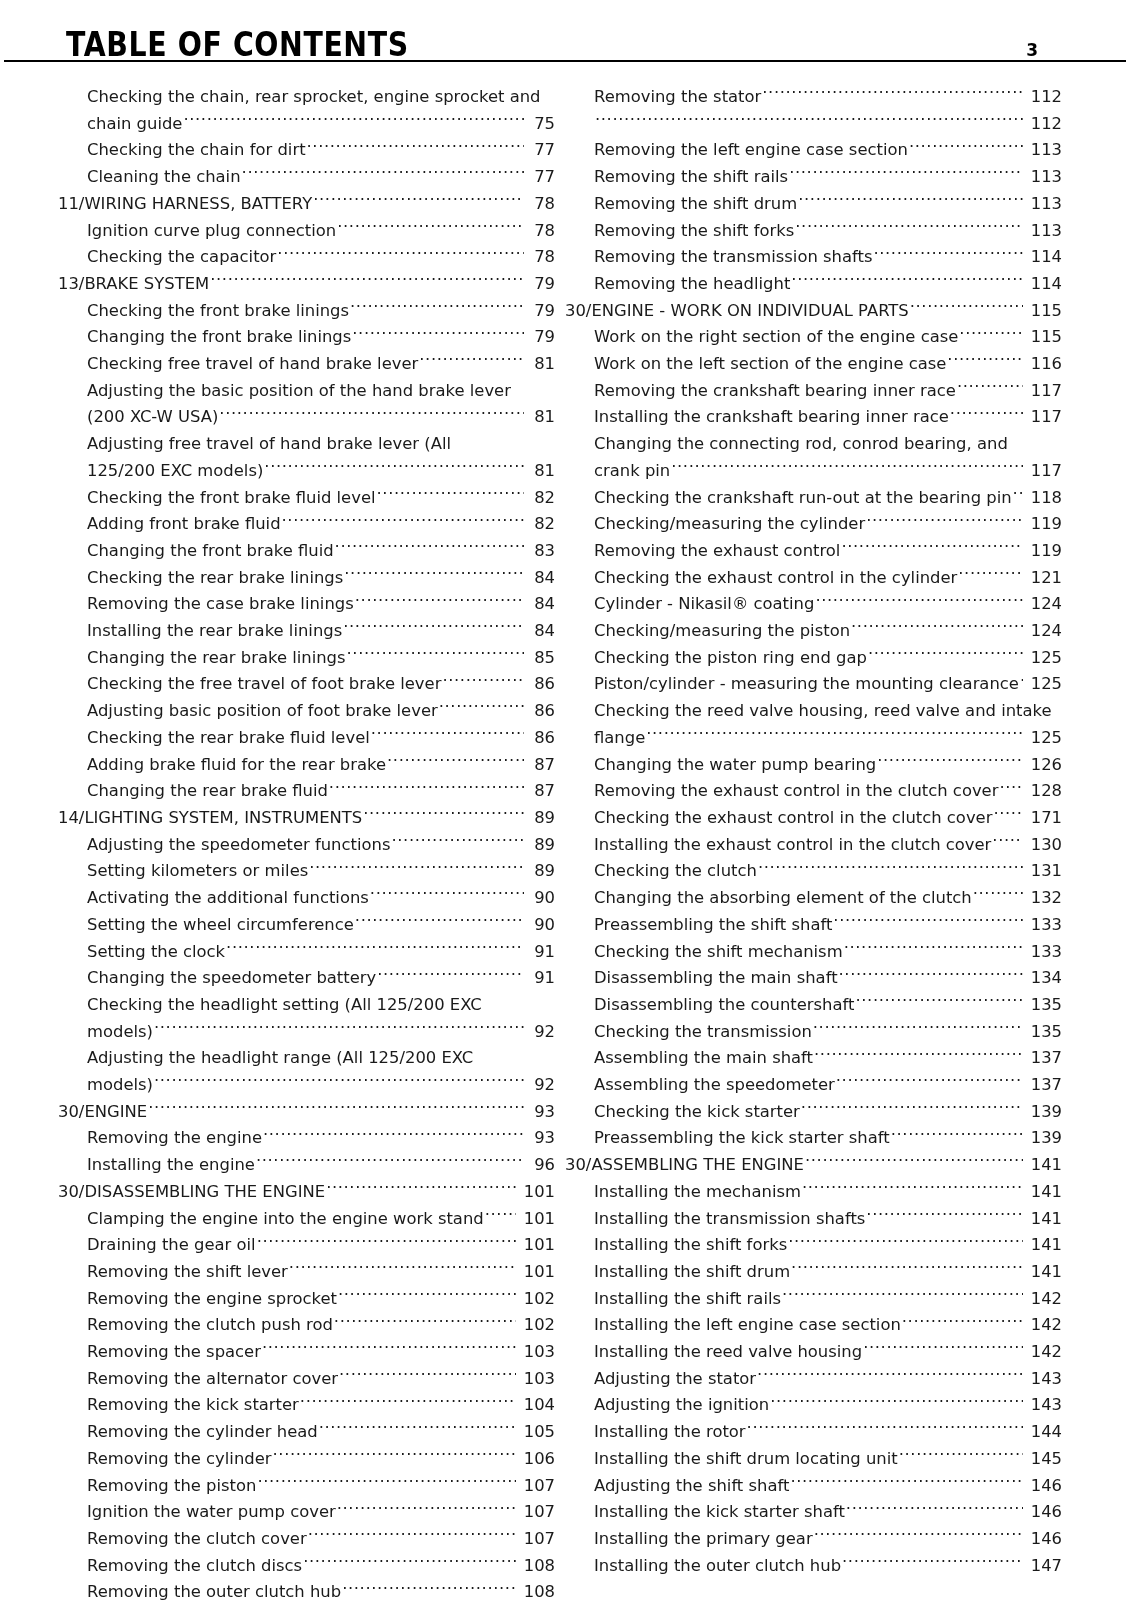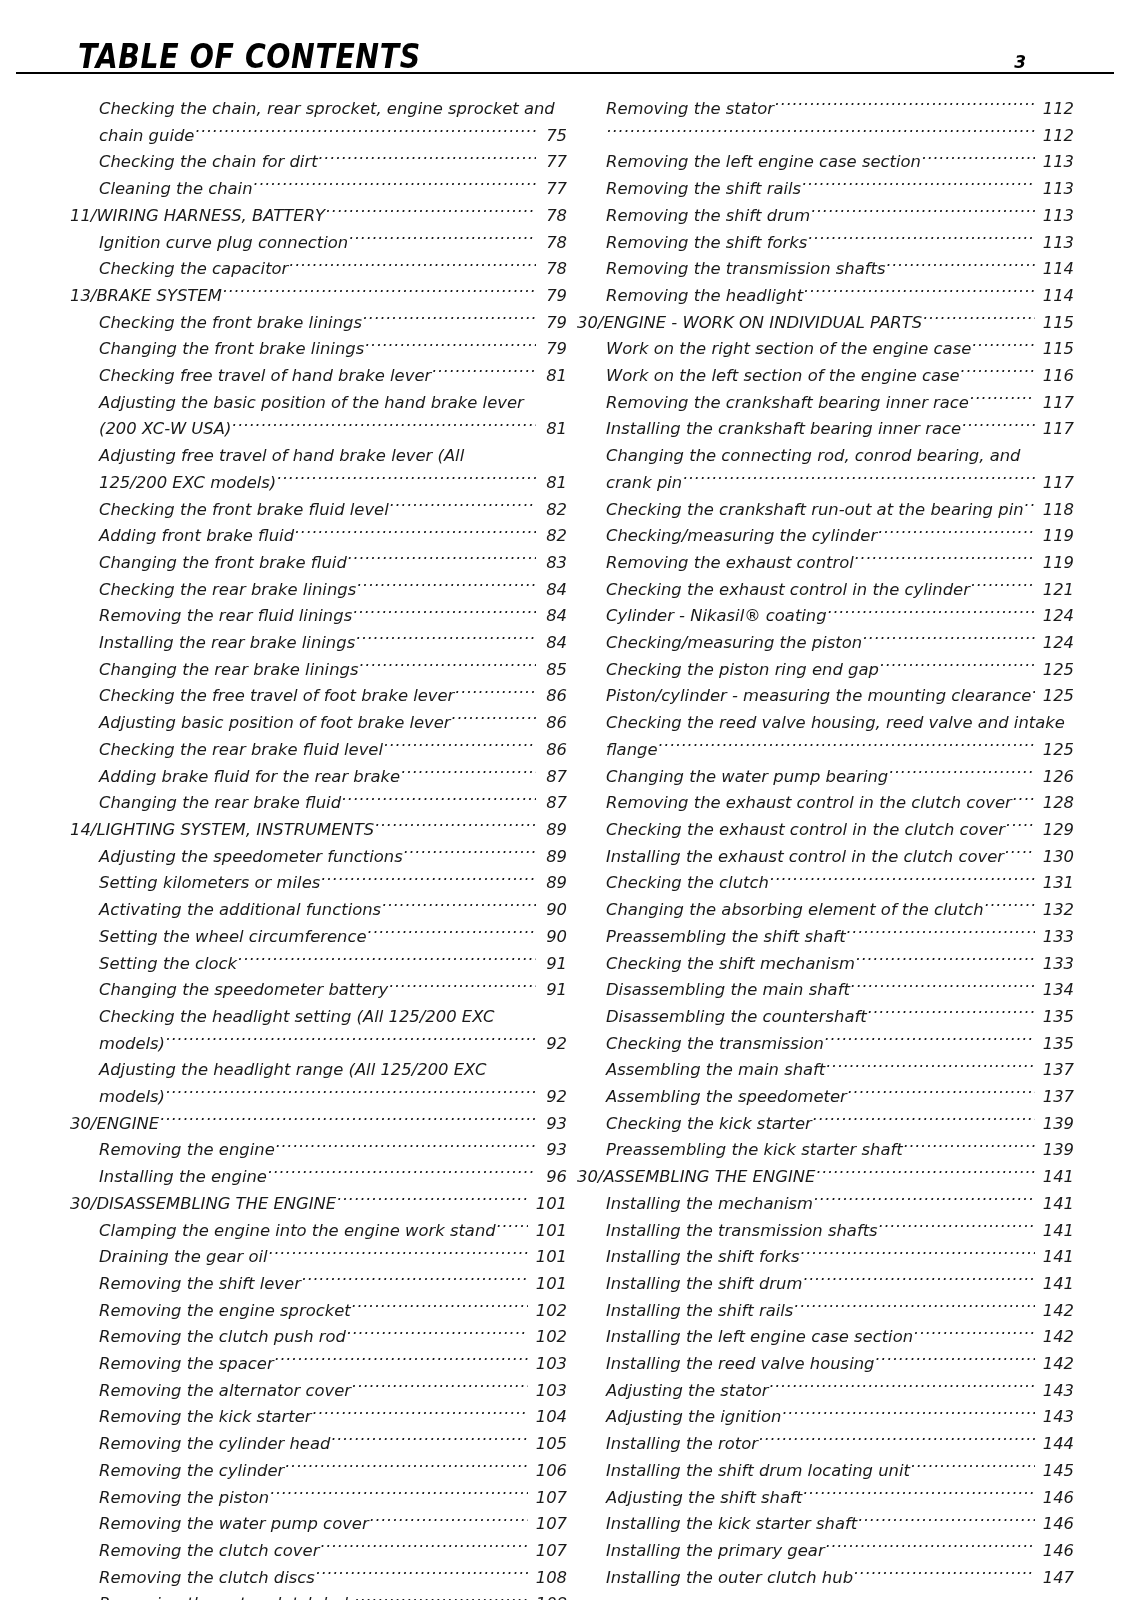--- a/index.html
+++ b/index.html
@@ -13,23 +13,22 @@
     height: 1600px;
     font-family: "DejaVu Sans", "Liberation Sans", sans-serif;
     color: #000000;
     position: relative;
     overflow: hidden;
   }
 
   .page {
     width: 1130px;
     height: 1600px;
-    padding: 16px;
+    padding: 4px;
     position: relative;
-    font-style: italic;
   }
 
   
   .header {
     position: relative;
     margin: 0 40px 0 62px;
     height: 58px;
     padding-top: 24px;
   }
   .header-rule {
@@ -253,21 +252,21 @@
         </div>
         <div class="entry sub">
           <div class="entry-row">
             <span class="entry-label">Checking the rear brake linings</span>
             <span class="leader"></span>
             <span class="entry-page">84</span>
           </div>
         </div>
         <div class="entry sub">
           <div class="entry-row">
-            <span class="entry-label">Removing the rear fluid linings</span>
+            <span class="entry-label">Removing the case brake linings</span>
             <span class="leader"></span>
             <span class="entry-page">84</span>
           </div>
         </div>
         <div class="entry sub">
           <div class="entry-row">
             <span class="entry-label">Installing the rear brake linings</span>
             <span class="leader"></span>
             <span class="entry-page">84</span>
           </div>
@@ -479,21 +478,21 @@
         </div>
         <div class="entry sub">
           <div class="entry-row">
             <span class="entry-label">Removing the piston</span>
             <span class="leader"></span>
             <span class="entry-page w3">107</span>
           </div>
         </div>
         <div class="entry sub">
           <div class="entry-row">
-            <span class="entry-label">Removing the water pump cover</span>
+            <span class="entry-label">Ignition the water pump cover</span>
             <span class="leader"></span>
             <span class="entry-page w3">107</span>
           </div>
         </div>
         <div class="entry sub">
           <div class="entry-row">
             <span class="entry-label">Removing the clutch cover</span>
             <span class="leader"></span>
             <span class="entry-page w3">107</span>
           </div>
@@ -687,21 +686,21 @@
           <div class="entry-row">
             <span class="entry-label">Removing the exhaust control in the clutch cover</span>
             <span class="leader"></span>
             <span class="entry-page w3">128</span>
           </div>
         </div>
         <div class="entry sub">
           <div class="entry-row">
             <span class="entry-label">Checking the exhaust control in the clutch cover</span>
             <span class="leader"></span>
-            <span class="entry-page w3">129</span>
+            <span class="entry-page w3">171</span>
           </div>
         </div>
         <div class="entry sub">
           <div class="entry-row">
             <span class="entry-label">Installing the exhaust control in the clutch cover</span>
             <span class="leader"></span>
             <span class="entry-page w3">130</span>
           </div>
         </div>
         <div class="entry sub">

